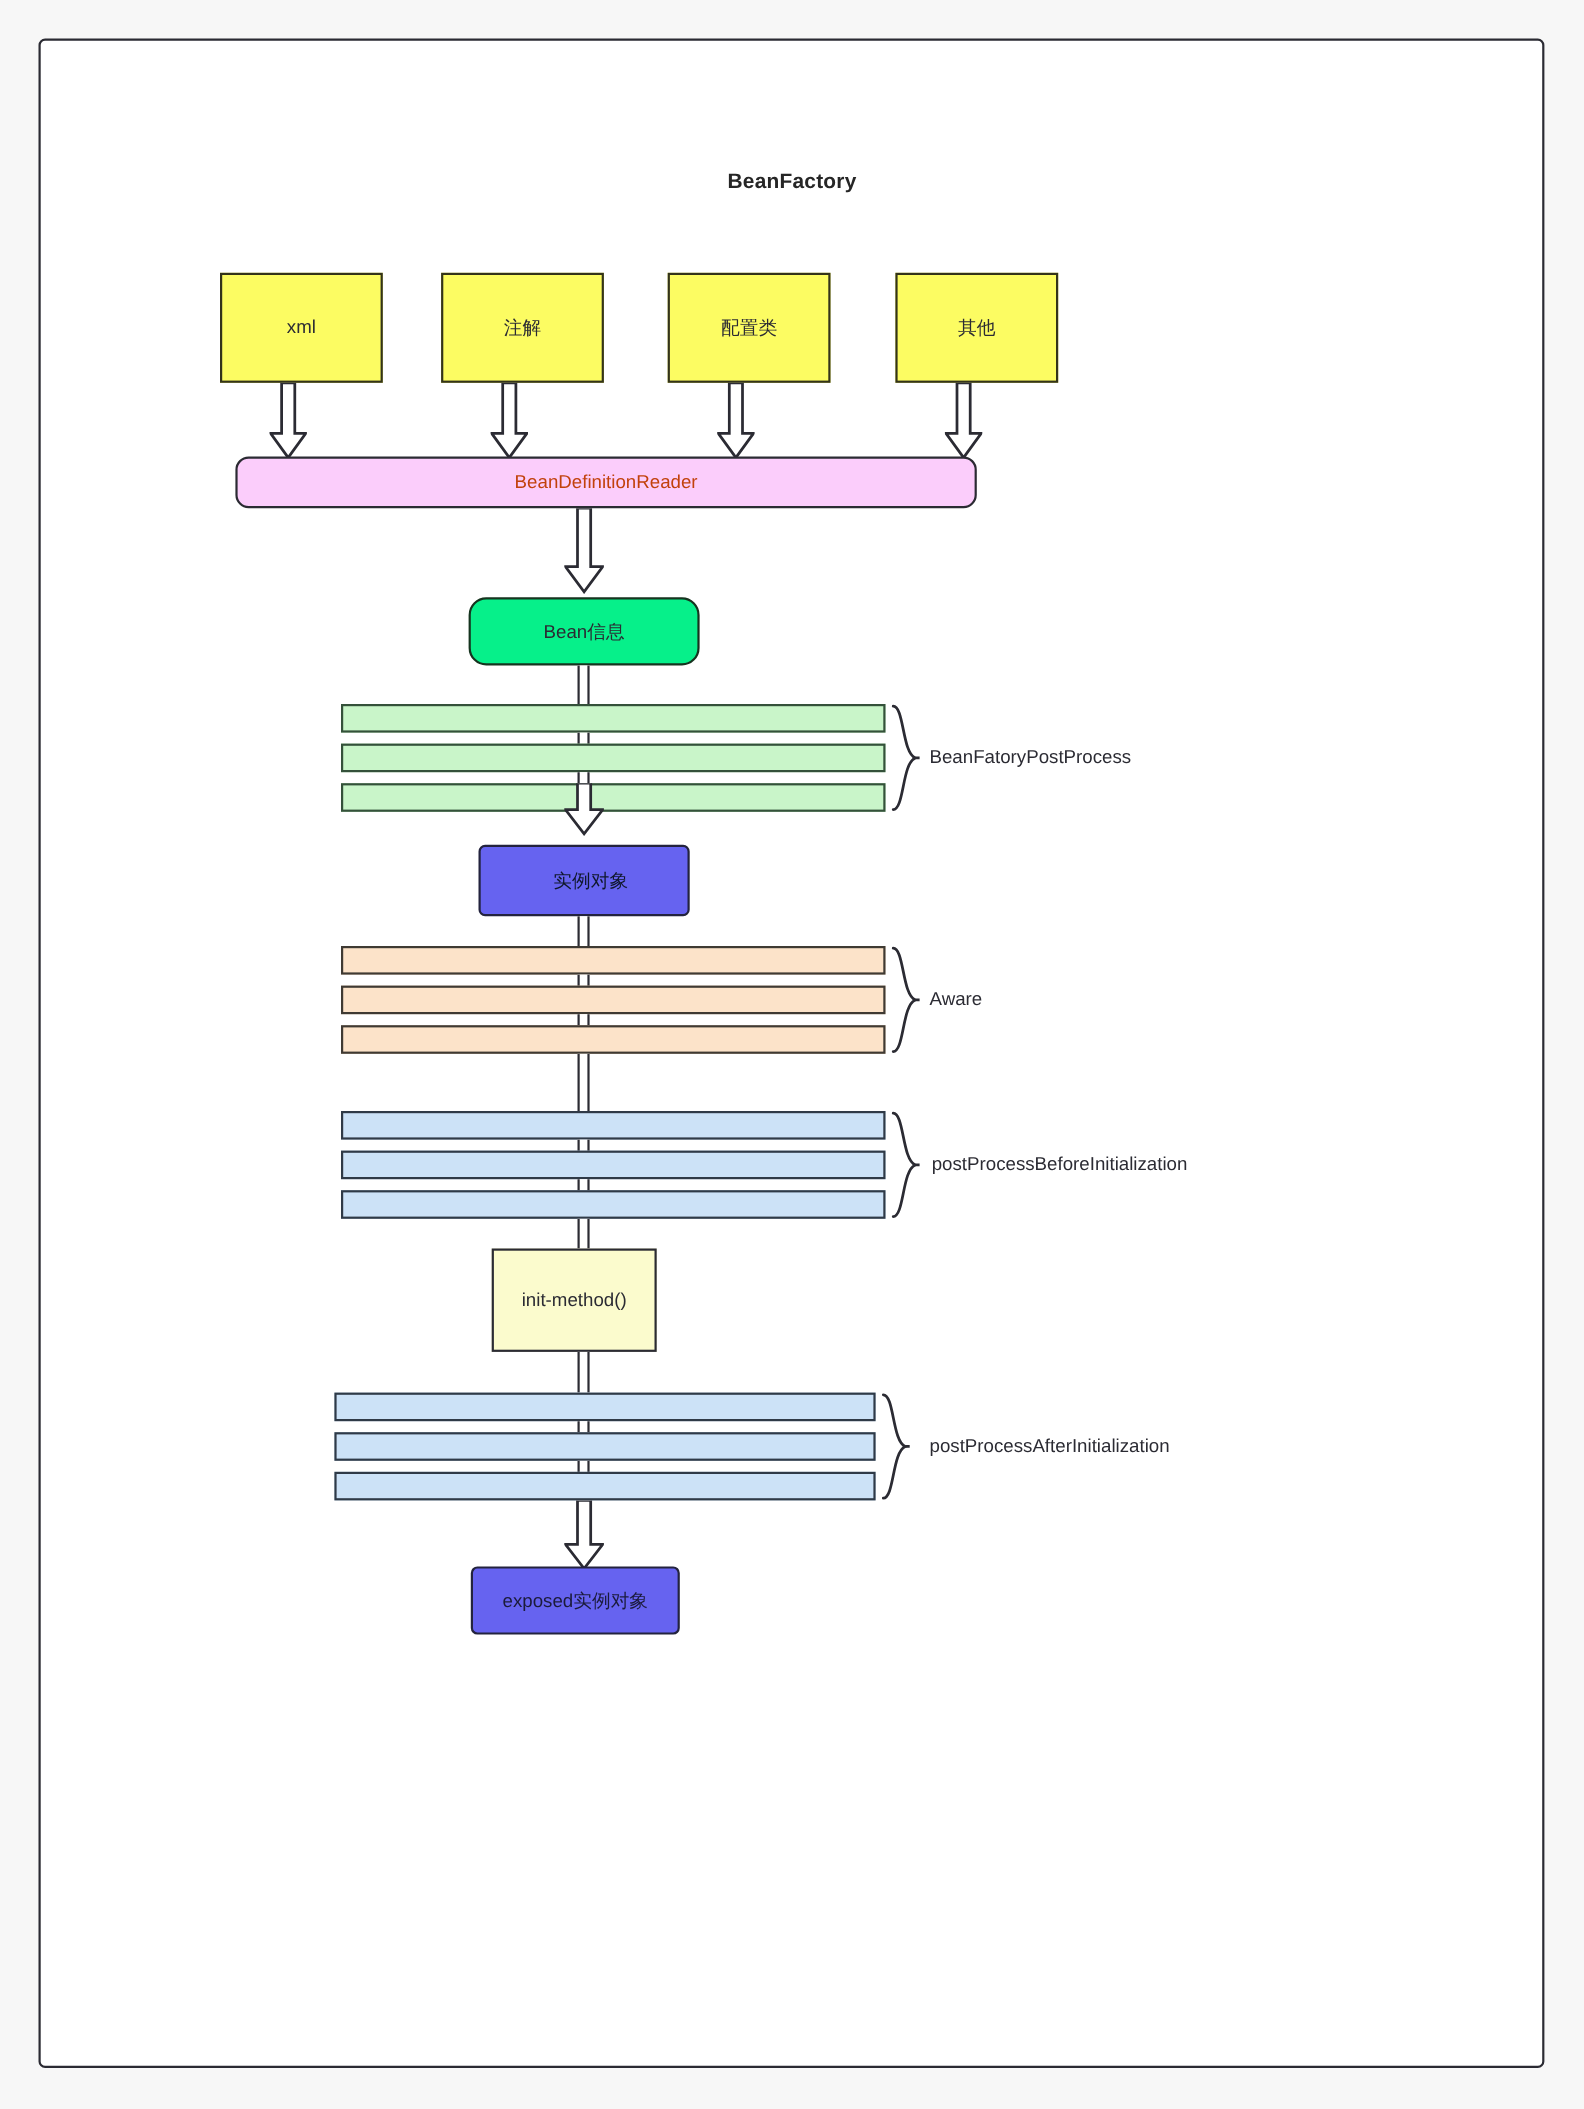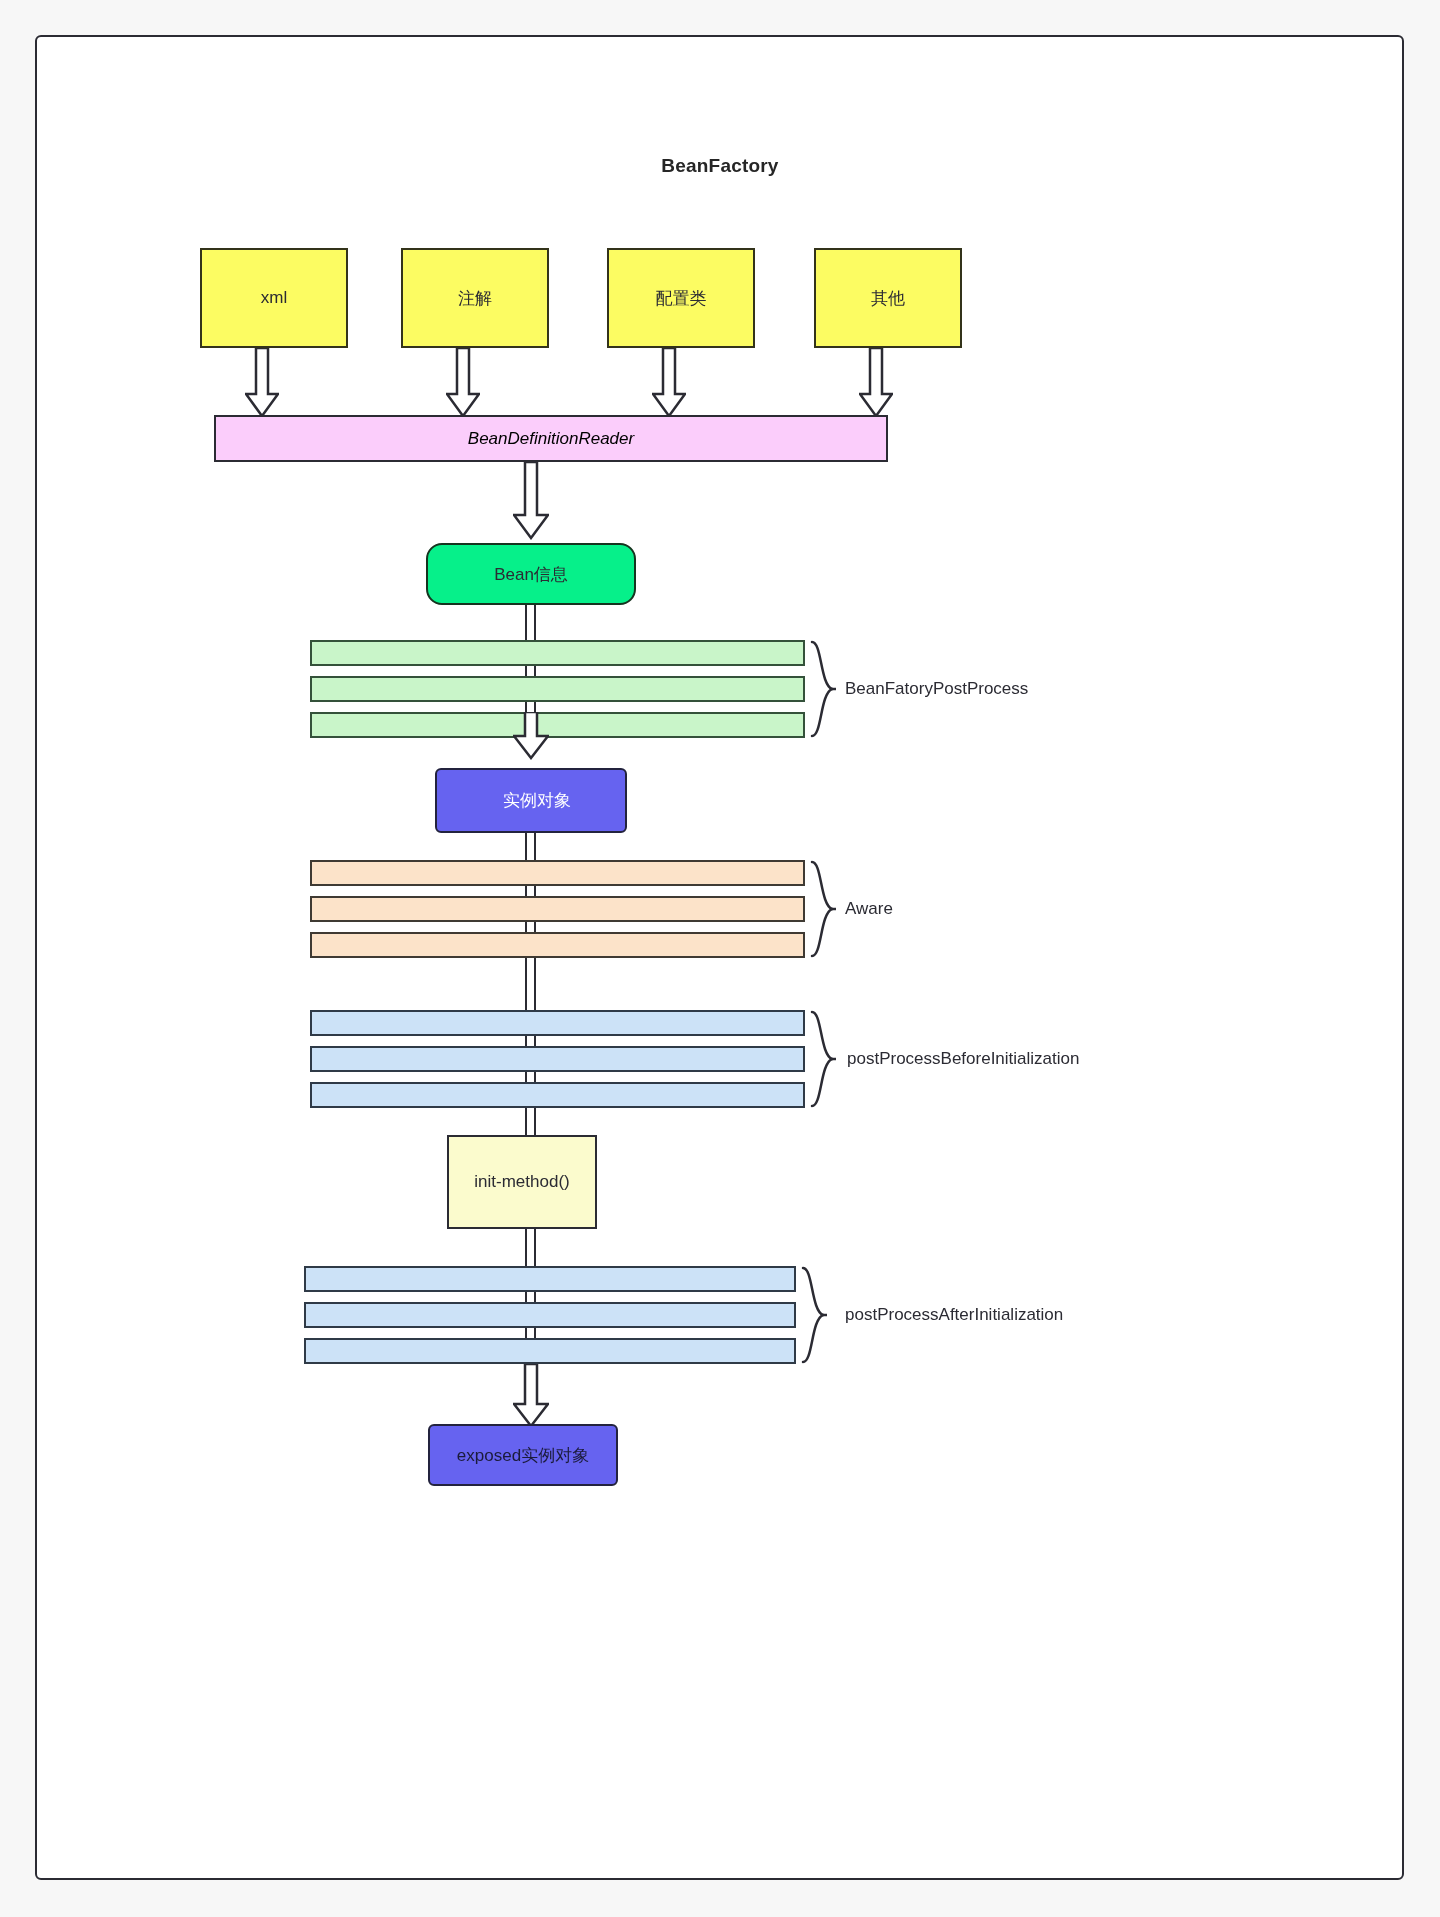--- a/index.html
+++ b/index.html
@@ -50,35 +50,34 @@
     text-align: center;
   }
   .node.src {
     background: #fcfc62;
     border-color: #33331a;
     width: 148px;
     height: 100px;
   }
   .node.reader {
     background: #fbcdfb;
-    border-radius: 0;
+    border-radius: 12px;
     border-color: #2b2b33;
-    color: #000000;
-    font-style: italic;
+    color: #c2410c;
   }
   .node.beaninfo {
     background: #06f08a;
     border-radius: 6px;
     border-color: #16341f;
   }
   .node.instance {
     background: #6663f0;
     border-radius: 6px;
     border-color: #23233e;
-    color: #ffffff;
+    color: #0f172a;
     padding-left: 12px;
   }
   .node.initmethod {
     background: #fbfbcd;
     border-color: #2b2b33;
   }
   .node.exposed {
     background: #6663f0;
     border-radius: 6px;
     border-color: #23233e;

